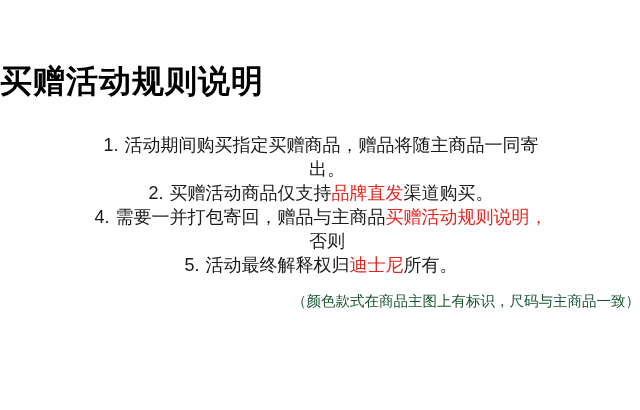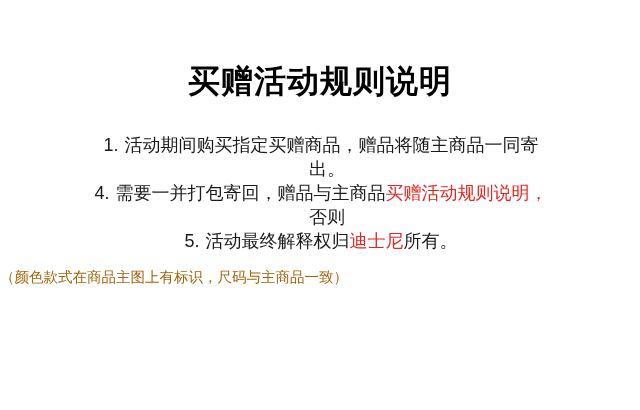--- a/index.html
+++ b/index.html
@@ -16,21 +16,21 @@
   }
   .page {
     position: relative;
     width: 640px;
     height: 410px;
     background: #ffffff;
   }
   .title {
     margin: 0;
     padding-top: 64px;
-    text-align: center;
+    text-align: left;
     font-size: 32px;
     line-height: 1.1;
     font-weight: bold;
     letter-spacing: 1px;
     color: #000000;
   }
   .rules {
     list-style: none;
     margin: 34px 0 0 88px;
     padding: 0;
@@ -43,31 +43,32 @@
     padding-left: 12px;
     text-indent: -12px;
   }
   .num {
     margin-right: 6px;
   }
   .red {
     color: var(--accent, #e5261f);
   }
   .footnote {
-    margin: 14px 0 0 0;
-    text-align: left;
+    margin: 14px 0 0 8px;
+    text-align: right;
     font-size: 14.5px;
     line-height: 20px;
-    color: #a16207;
+    color: #14532d;
   }
 </style>
 </head>
 <body>
 
 <div class="page">
   <h1 class="title">买赠活动规则说明</h1>
   <ol class="rules">
       <li class="rule"><span class="num">1.</span><span class="seg">活动期间购买指定买赠商品，赠品将随主商品一同寄出。</span></li>
+      <li class="rule"><span class="num">2.</span><span class="seg">买赠活动商品仅支持</span><span class="seg red">品牌直发</span><span class="seg">渠道购买。</span></li>
       <li class="rule"><span class="num">4.</span><span class="seg">需要一并打包寄回，赠品与主商品</span><span class="seg red">买赠活动规则说明，</span><span class="seg">否则</span><br></li>
       <li class="rule"><span class="num">5.</span><span class="seg">活动最终解释权归</span><span class="seg red">迪士尼</span><span class="seg">所有。</span></li>
     </ol>
   <p class="footnote">（颜色款式在商品主图上有标识，尺码与主商品一致）</p>
 </div>
 
 </body></html>

